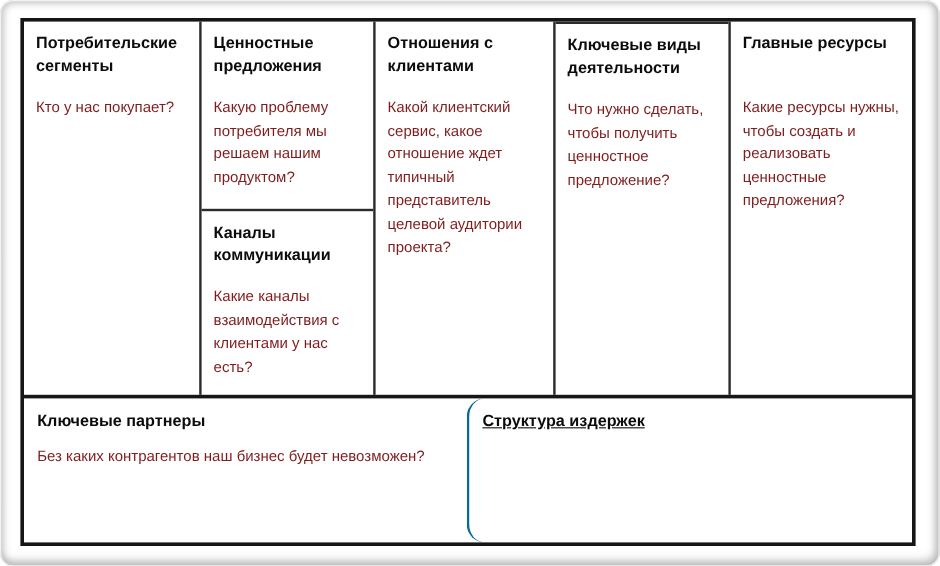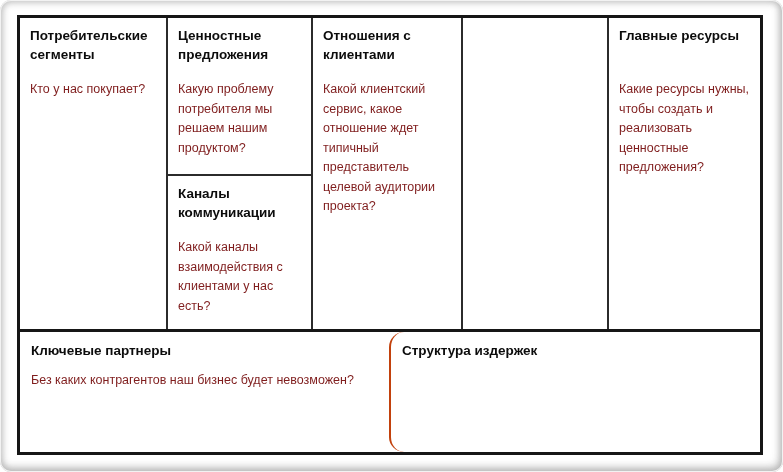--- a/index.html
+++ b/index.html
@@ -62,21 +62,21 @@
     line-height: 19.5px;
     color: #7f1d1d;
   }
   .bottom-section {
     flex: 1 1 auto;
     border-top: 3px solid #161616;
     display: grid;
     grid-template-columns: 369px 1fr;
   }
   .bottom-section .cell { padding: 9px 11px; border-radius: 15px; }
-  .bottom-section .cell + .cell { border-left: 2px solid #c2410c; }
+  .bottom-section .cell + .cell { border-left: 2px solid #0369a1; text-decoration: underline; }
   .bottom-section .cell-head { min-height: 30px; }
 </style>
 </head>
 <body>
 
 <div class="photo-frame"></div>
 
 <div class="canvas">
 
   <div class="top-section">
@@ -94,34 +94,40 @@
       <div class="cell split-top">
         <div class="cell-head">
           <div class="cell-title">Ценностные предложения</div>
         </div>
         <div class="cell-question">Какую проблему потребителя мы решаем нашим продуктом?</div>
       </div>
       <div class="cell split-bottom">
         <div class="cell-head">
           <div class="cell-title">Каналы коммуникации</div>
         </div>
-        <div class="cell-question">Какой каналы взаимодействия с клиентами у нас есть?</div>
+        <div class="cell-question">Какие каналы взаимодействия с клиентами у нас есть?</div>
       </div>
     </div>
 
     <div class="bm-col">
       <div class="cell">
         <div class="cell-head">
           <div class="cell-title">Отношения с клиентами</div>
         </div>
         <div class="cell-question">Какой клиентский сервис, какое отношение ждет типичный представитель целевой аудитории проекта?</div>
       </div>
     </div>
 
     <div class="bm-col">
+      <div class="cell split-bottom">
+        <div class="cell-head">
+          <div class="cell-title">Ключевые виды деятельности</div>
+        </div>
+        <div class="cell-question">Что нужно сделать, чтобы получить ценностное предложение?</div>
+      </div>
     </div>
 
     <div class="bm-col">
       <div class="cell">
         <div class="cell-head">
           <div class="cell-title">Главные ресурсы</div>
         </div>
         <div class="cell-question">Какие ресурсы нужны, чтобы создать и реализовать ценностные предложения?</div>
       </div>
     </div>

